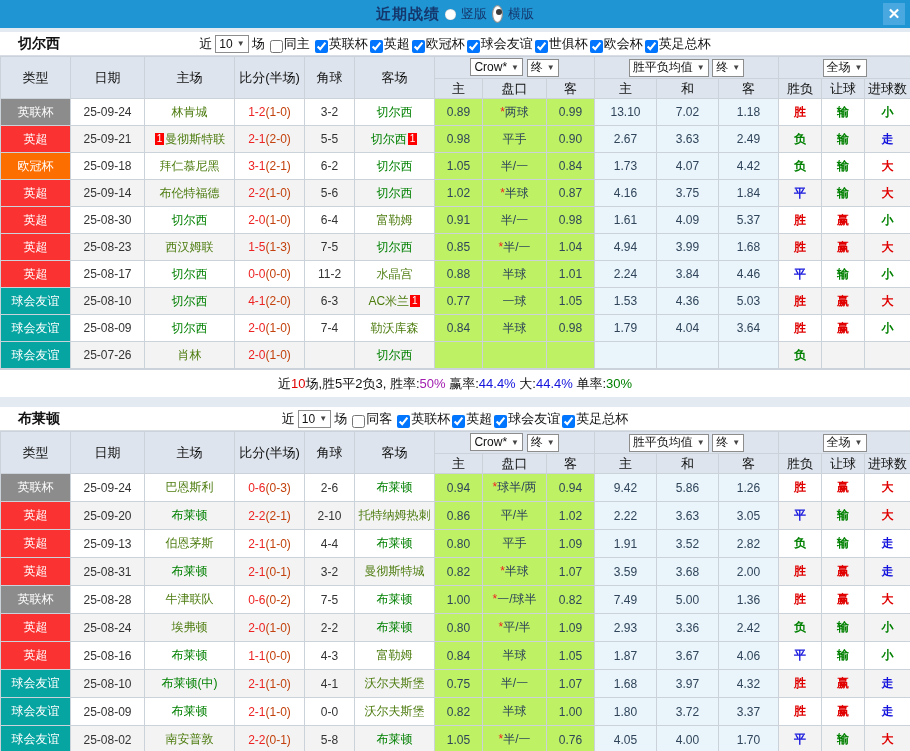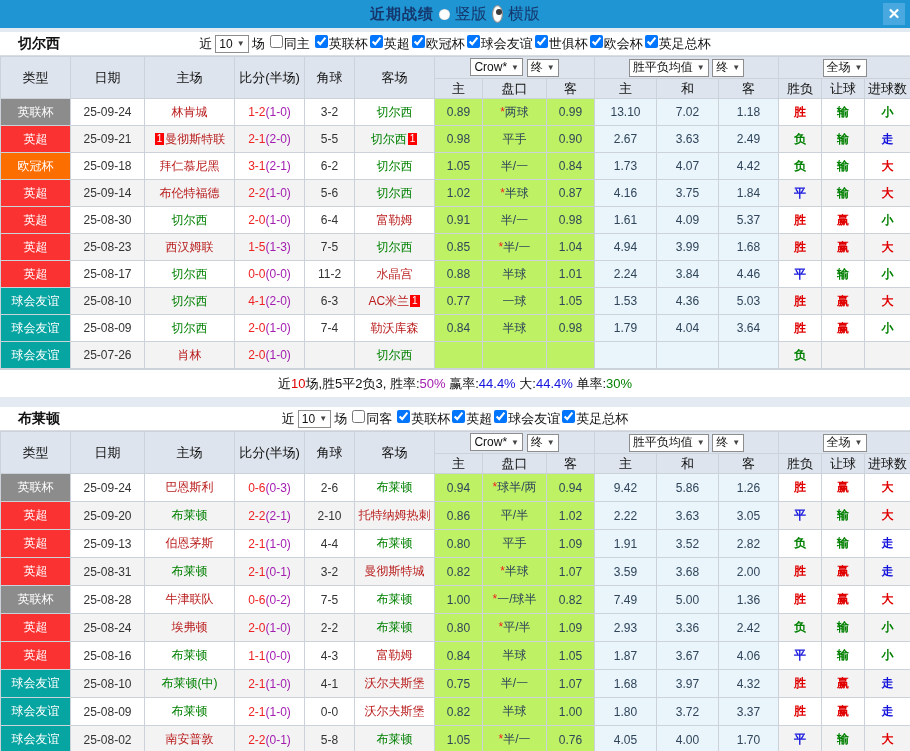--- a/index.html
+++ b/index.html
@@ -6,54 +6,54 @@
   html,body { background:#e4eaf1; }
   body { font-family:"Liberation Sans", sans-serif; }
   .window { width:910px; height:751px; background:#e4eaf1; overflow:hidden; position:relative; margin:0 auto; }
 
   
   .titlebar { height:28px; background:#2095d3; position:relative; display:flex; align-items:center; justify-content:center; }
   .titlebar-center { display:flex; align-items:center; gap:5px; }
   .tb-title { color:#14386e; font-weight:bold; font-size:15px; letter-spacing:1px; }
   .tb-radio { width:11px; height:11px; border-radius:50%; background:#fff; display:inline-block; position:relative; cursor:pointer; box-shadow:0 0 1px #888 inset; }
   .tb-radio.sel::after { content:''; position:absolute; left:2.5px; top:2.5px; width:6px; height:6px; border-radius:50%; background:#3b3b3b; }
-  .tb-label { color:#14386e; font-size:16px; }
+  .tb-label { color:#14386e; font-size:13px; }
   .close-btn { position:absolute; right:5px; top:3px; width:22px; height:22px; background:#4aa8e0; color:#fff; font-size:15px; font-weight:bold; text-align:center; line-height:22px; cursor:pointer; }
 
   .band4 { height:4px; }
   .band10 { height:10px; }
 
   
   .filter-row { height:24px; background:#fff; position:relative; display:flex; align-items:center; justify-content:center; border-bottom:1px solid #d8dde4; }
   .team-name { position:absolute; left:18px; font-weight:bold; font-size:14px; color:#111; }
   .filter-controls { display:flex; align-items:center; gap:3px; font-size:13px; color:#111; }
   .sel { display:inline-flex; align-items:center; gap:4px; background:#fff; border:1px solid #8d8d8d; height:18px; padding:0 3px; font-size:12px; color:#111; cursor:pointer; white-space:nowrap; }
   .sel .arr { font-size:8px; color:#444; }
-  .chk { display:inline-flex; align-items:flex-start; cursor:pointer; white-space:nowrap; }
+  .chk { display:inline-flex; align-items:flex-end; cursor:pointer; white-space:nowrap; }
   .chk input { width:13px; height:13px; margin:0 1px 0 2px; }
   .league-filters { display:inline-flex; align-items:center; }
 
   
   table { border-collapse:collapse; table-layout:fixed; width:910px; background:#fff; }
   th, td { border:1px solid #ccd2d9; overflow:hidden; white-space:nowrap; text-align:center; padding:0; }
   thead th { background:#dde4ed; font-weight:normal; font-size:13px; color:#111; }
   thead tr.hrow1 th { height:22px; }
   thead tr.hrow2 th { height:20px; }
   tbody td { height:27px; font-size:12px; color:#333; }
   .tbl-brighton tbody td { height:28px; }
   tbody tr.alt td { background:#f3f3f3; }
   tbody tr td.c-odds { background:#bef264; }
   tbody tr td.c-avg  { background:#e9f4fb; }
   td.c-odds, td.c-avg { color:#30455a; }
   .c-type { padding:0; }
   .type-badge { color:#fff; width:100%; height:100%; display:flex; align-items:center; justify-content:center; font-size:12px; }
-  .team { color:#b91c1c; }
+  .team { color:#4d7c0f; }
   .team.focus { color:#008000; }
   .ft { color:#ee2222; }
-  .ht { color:#a21caf; }
+  .ht { color:#c2410c; }
   .badge1 { background:#fe0000; color:#fff; font-size:10px; line-height:12px; padding:0 2px; display:inline-block; margin:0 1px; vertical-align:1px; }
   .star { color:#ee2222; }
   .res { font-weight:bold; }
 
   
   .summary-bar { height:28px; background:#fff; display:flex; align-items:center; justify-content:center; font-size:13px; border-top:1px solid #ccd2d9; }
 </style>
 </head>
 <body>
 

